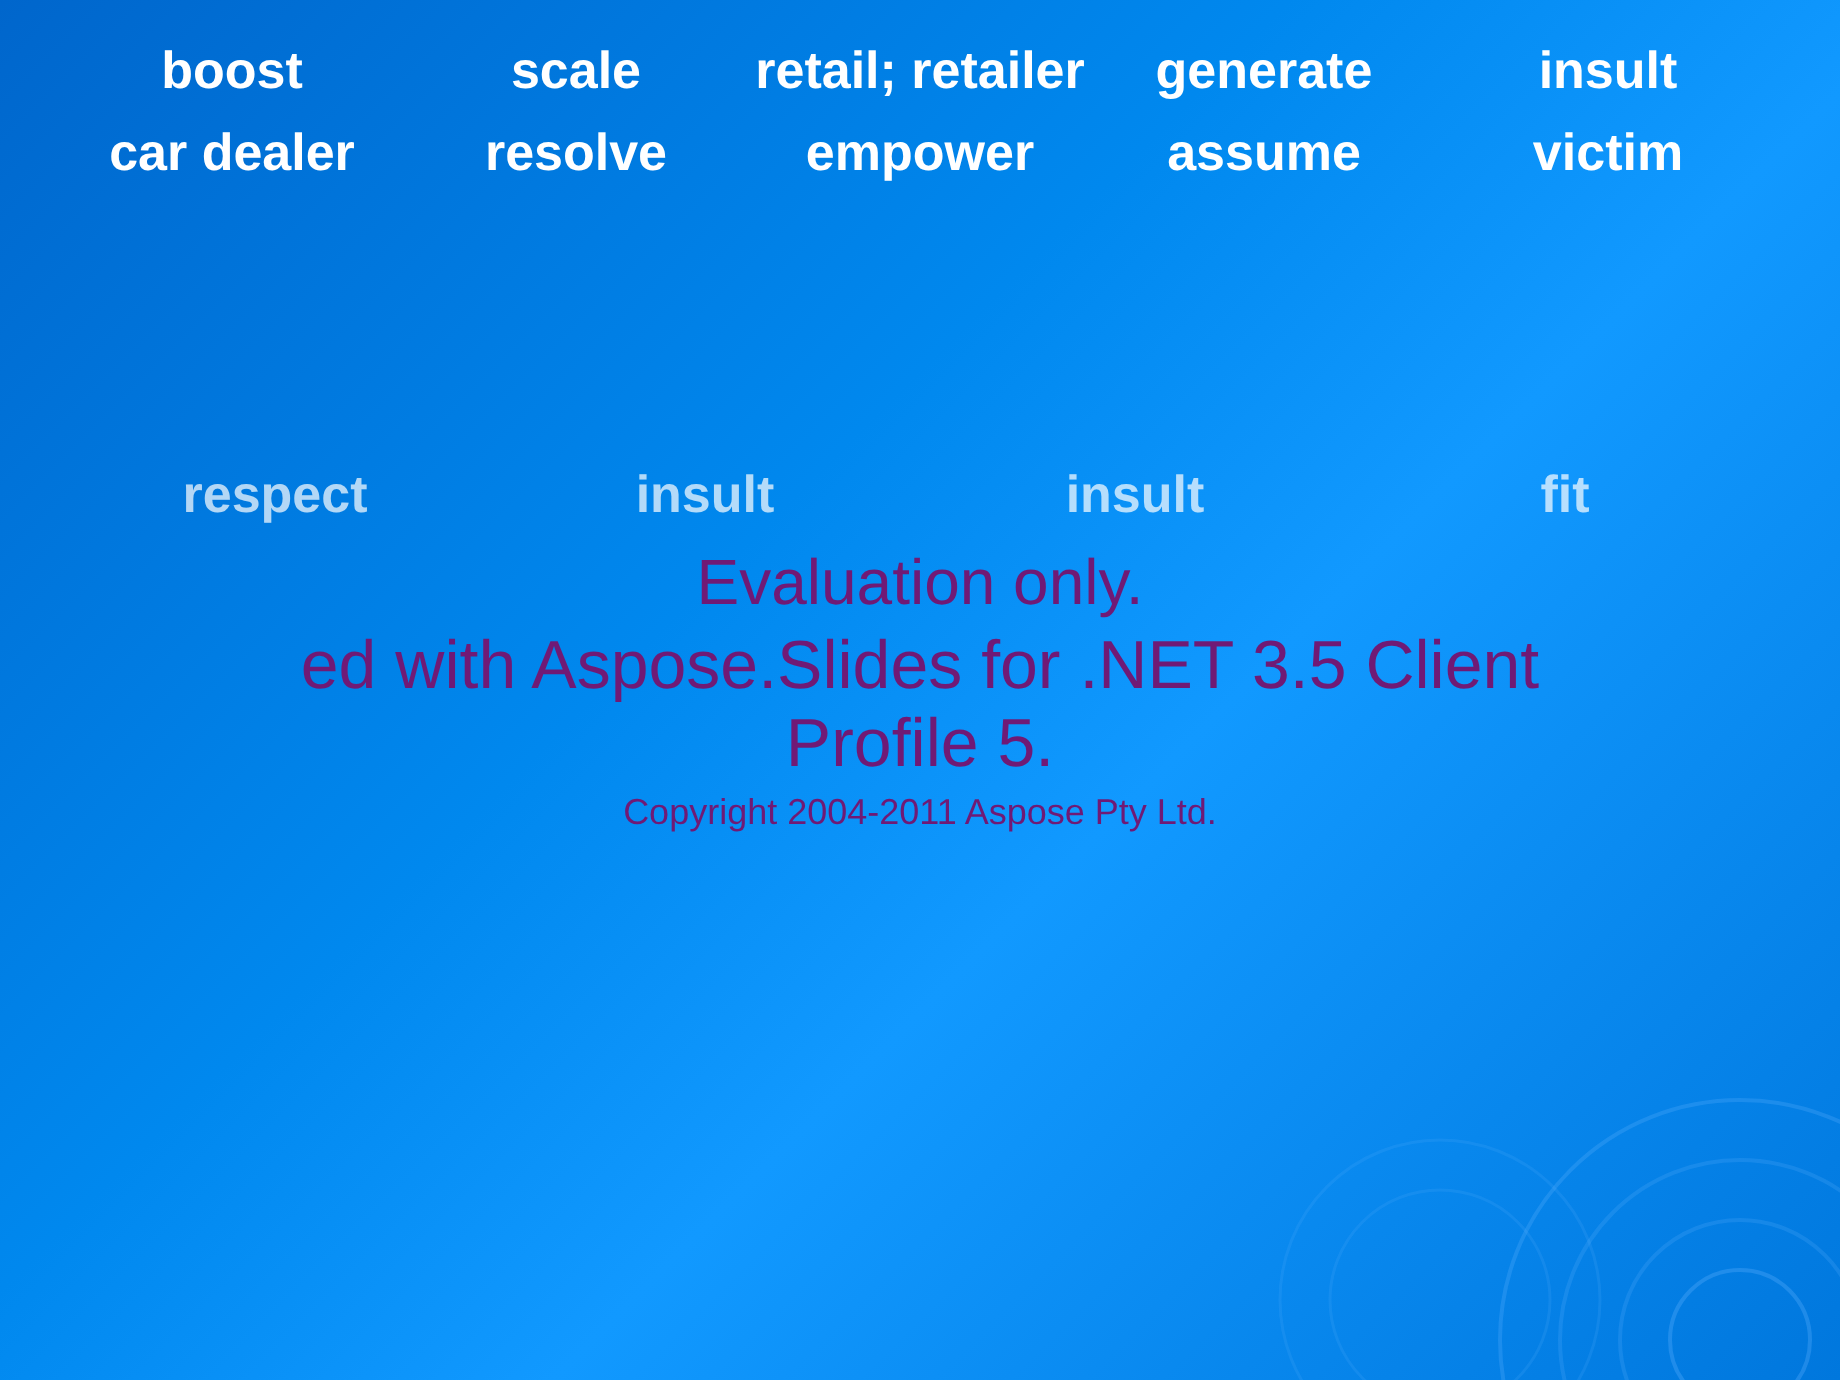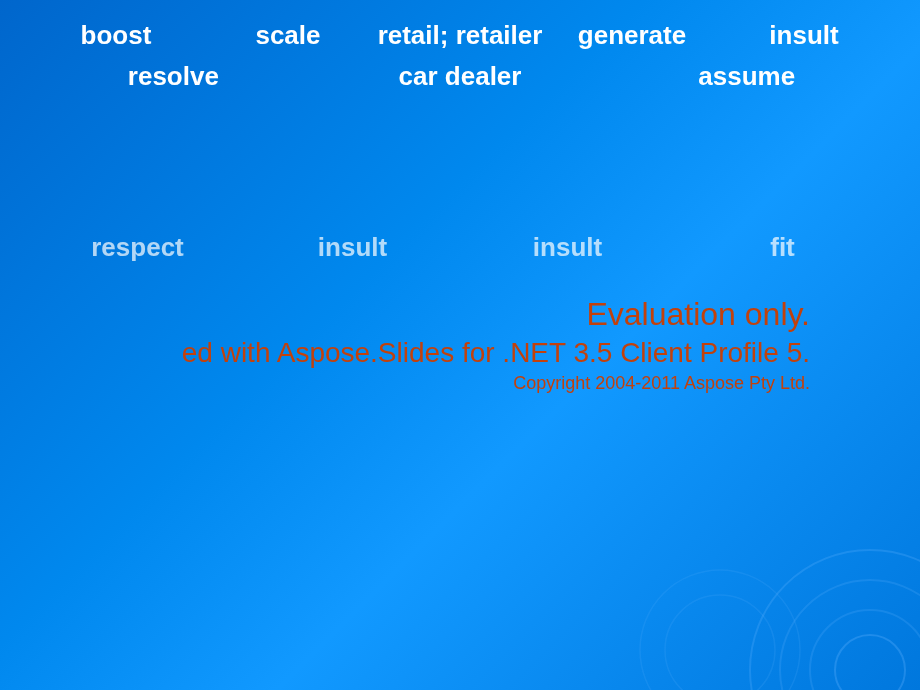--- a/index.html
+++ b/index.html
@@ -42,34 +42,34 @@
       font-weight: bold;
       flex: 1;
       text-align: center;
     }
 
     .watermark-overlay {
       position: absolute;
       top: 50%;
       left: 50%;
       transform: translate(-50%, -50%);
-      text-align: right;
-      color: #c2410c;
+      text-align: center;
+      color: #701a75;
       z-index: 10;
       width: 700px;
     }
 
     .watermark-line1 {
       font-size: 32px;
       font-weight: normal;
       margin-bottom: 4px;
     }
 
     .watermark-line2 {
-      font-size: 28px;
+      font-size: 34px;
       font-weight: normal;
       margin-bottom: 4px;
     }
 
     .watermark-line3 {
       font-size: 18px;
       font-weight: normal;
     }
 
     .row4-words {
@@ -92,23 +92,25 @@
 
   <div class="word-row">
     <span class="word">boost</span>
     <span class="word">scale</span>
     <span class="word">retail; retailer</span>
     <span class="word">generate</span>
     <span class="word">insult</span>
   </div>
 
   <div class="word-row">
+    <span class="word">car dealer</span>
     <span class="word">resolve</span>
-    <span class="word">car dealer</span>
+    <span class="word">empower</span>
     <span class="word">assume</span>
+    <span class="word">victim</span>
   </div>
 
 
   <div class="word-row row4-words" style="margin-top: 140px;">
     <span class="word">respect</span>
     <span class="word">insult</span>
     <span class="word">insult</span>
     <span class="word">fit</span>
   </div>
 </div>

